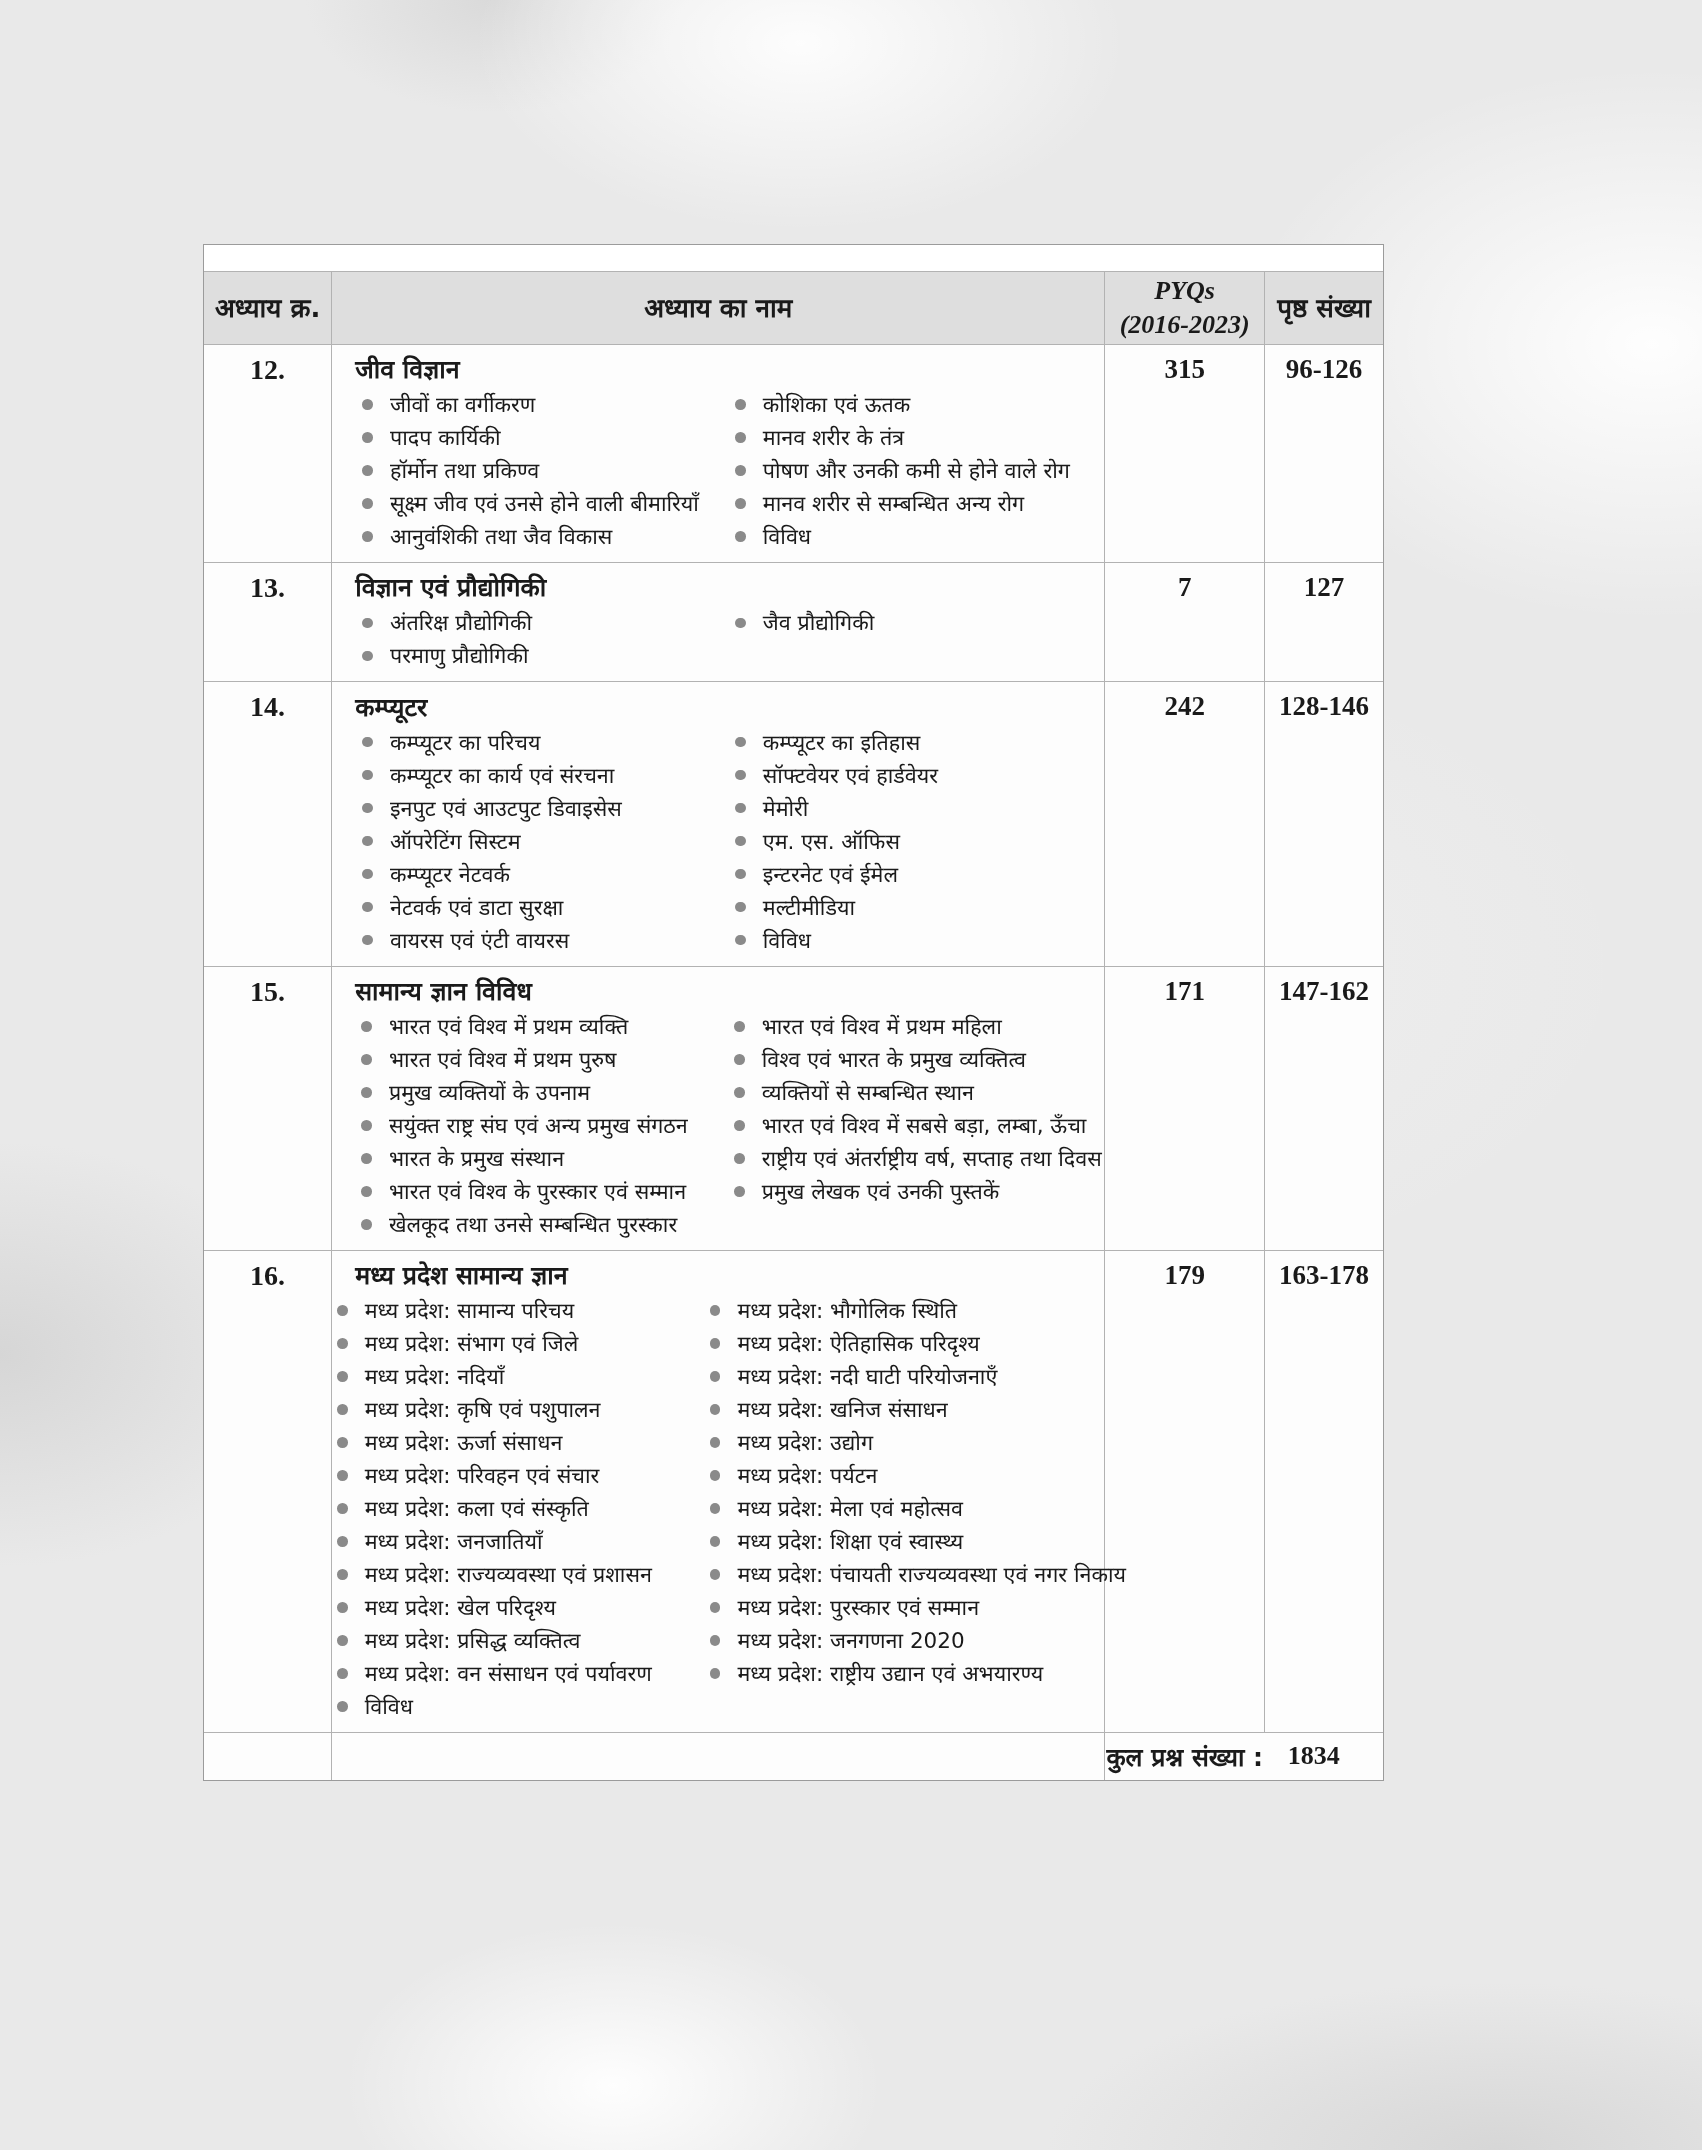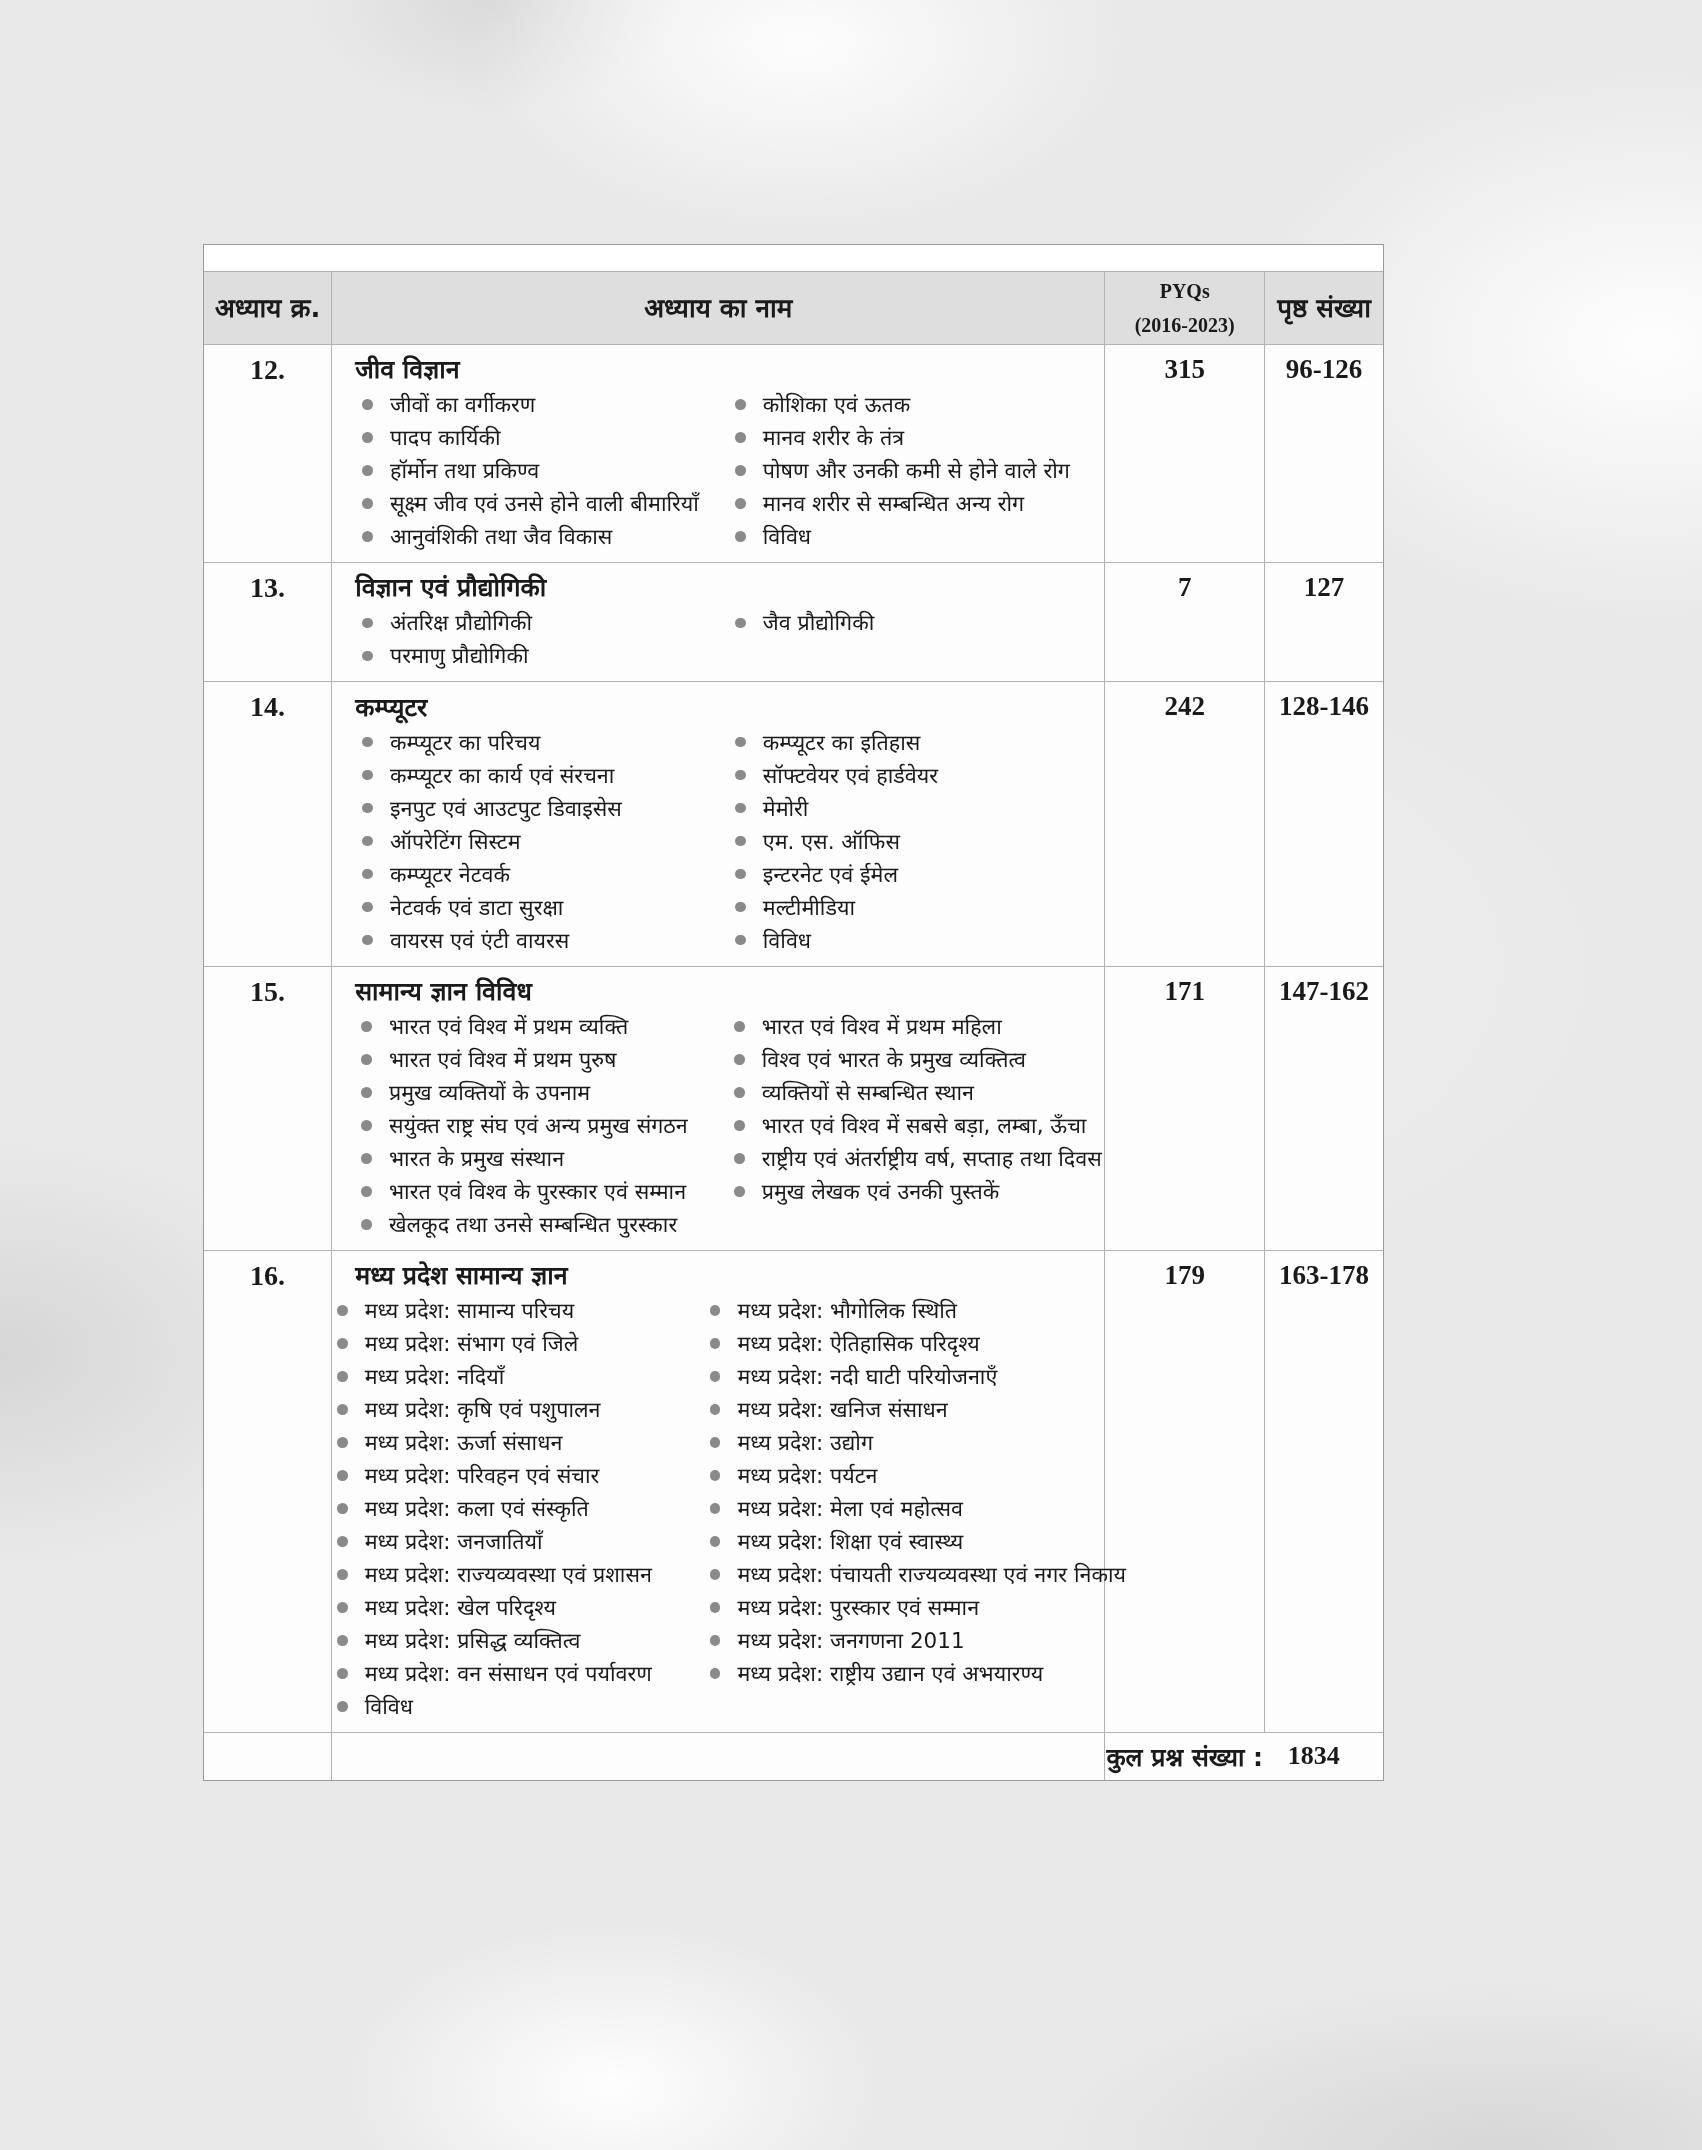--- a/index.html
+++ b/index.html
@@ -32,21 +32,21 @@
   }
   .cell { border-right:0.9px solid #b2b2b2; border-bottom:0.9px solid #b2b2b2; box-sizing:border-box; }
   .last-col { border-right:none; }
   .strip { grid-column:1 / 5; height:27px; background:#ffffff; border-right:none; }
   .head {
     background:#dedede;
     min-height:73px;
     display:flex; flex-direction:column; justify-content:center; align-items:center;
     font-weight:700; font-size:26px; text-align:center; line-height:34px;
   }
-  .head .num { font-size:20px; }
+  .head .num { font-size:26px;font-style:italic; }
   .num { font-family:"Liberation Serif", serif; font-weight:700; }
   .chrow { display:contents; }
   .no-cell { text-align:center; padding-top:9px; font-size:28px; }
   .name-cell { padding:7.2px 3.6px 9px 23px; }
   .ch-title { font-weight:700; font-size:25px; line-height:36px; white-space:nowrap; }
   .topics { display:flex; align-items:flex-start;justify-content:center; }
   .tcol { display:flex; flex-direction:column; }
   .tcol.left { flex:0 0 50%; }
   .tcol.right { flex:1 1 auto; }
   .topic { display:flex; align-items:baseline; line-height:33px; font-size:21.5px; white-space:nowrap; }
@@ -411,21 +411,21 @@
               <div class="topic">
                 <span class="bullet"></span>
                 <span class="topic-text">मध्य प्रदेश: पंचायती राज्यव्यवस्था एवं नगर निकाय</span>
               </div>
               <div class="topic">
                 <span class="bullet"></span>
                 <span class="topic-text">मध्य प्रदेश: पुरस्कार एवं सम्मान</span>
               </div>
               <div class="topic">
                 <span class="bullet"></span>
-                <span class="topic-text">मध्य प्रदेश: जनगणना 2011</span>
+                <span class="topic-text">मध्य प्रदेश: जनगणना 2020</span>
               </div>
               <div class="topic">
                 <span class="bullet"></span>
                 <span class="topic-text">मध्य प्रदेश: राष्ट्रीय उद्यान एवं अभयारण्य</span>
               </div>
             </div>
         </div>
       </div>
       <div class="cell val-cell num">179</div>
       <div class="cell val-cell num last-col">163-178</div>

